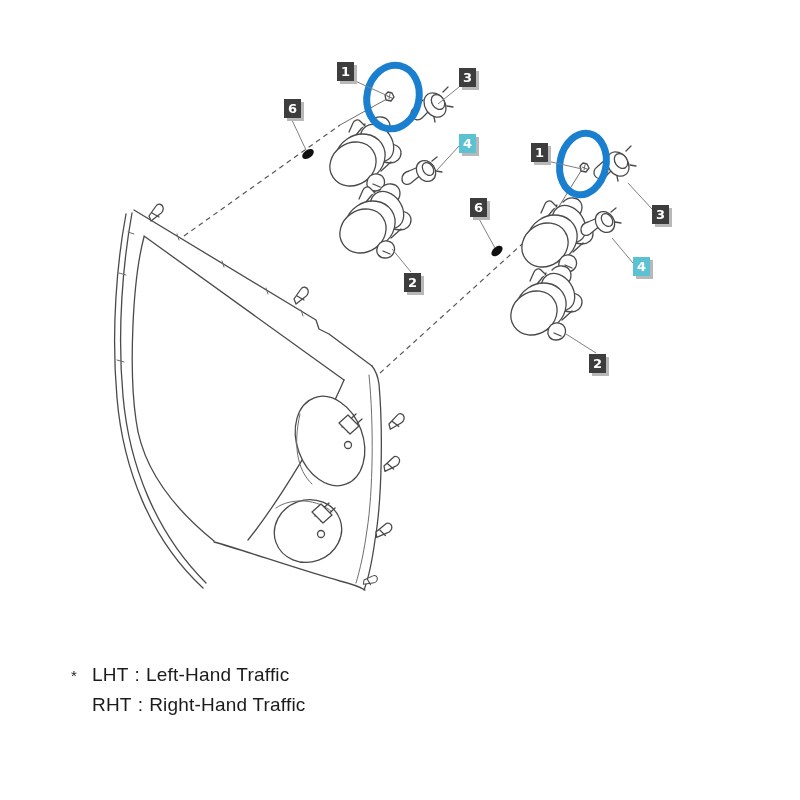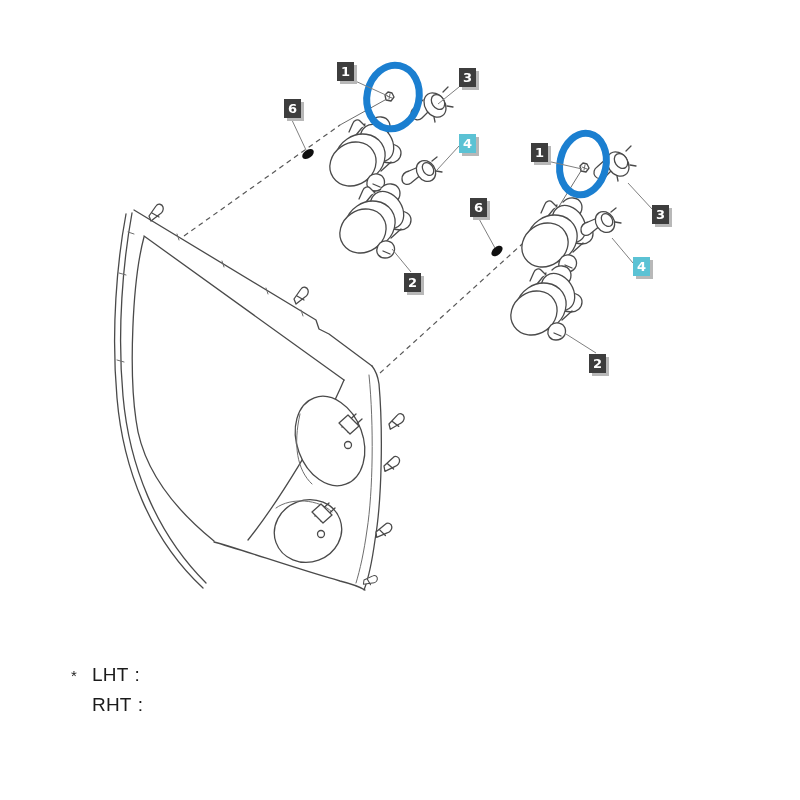--- a/index.html
+++ b/index.html
@@ -186,19 +186,19 @@
     <g transform="translate(589,354)">
       <rect x="3" y="3" width="17" height="19" fill="#b8b8b8"></rect>
       <rect width="17" height="19" fill="#3d3d3d"></rect>
       <text class="callout-num" x="8.5" y="14" text-anchor="middle">2</text>
     </g>
   </g>
 </svg>
 
   <div class="legend">
     <div class="legend-row">
-      <span class="star">*</span><span>LHT</span><span class="sep">:</span>
+      <span class="star">*</span><span>LHT</span><span class="sep">:</span><span>Left-Hand Traffic</span>
     </div>
     <div class="legend-row">
-      <span class="star"></span><span>RHT</span><span class="sep">:</span>
+      <span class="star"></span><span>RHT</span><span class="sep">:</span><span>Right-Hand Traffic</span>
     </div>
   </div>
 </div>
 
 </body></html>

